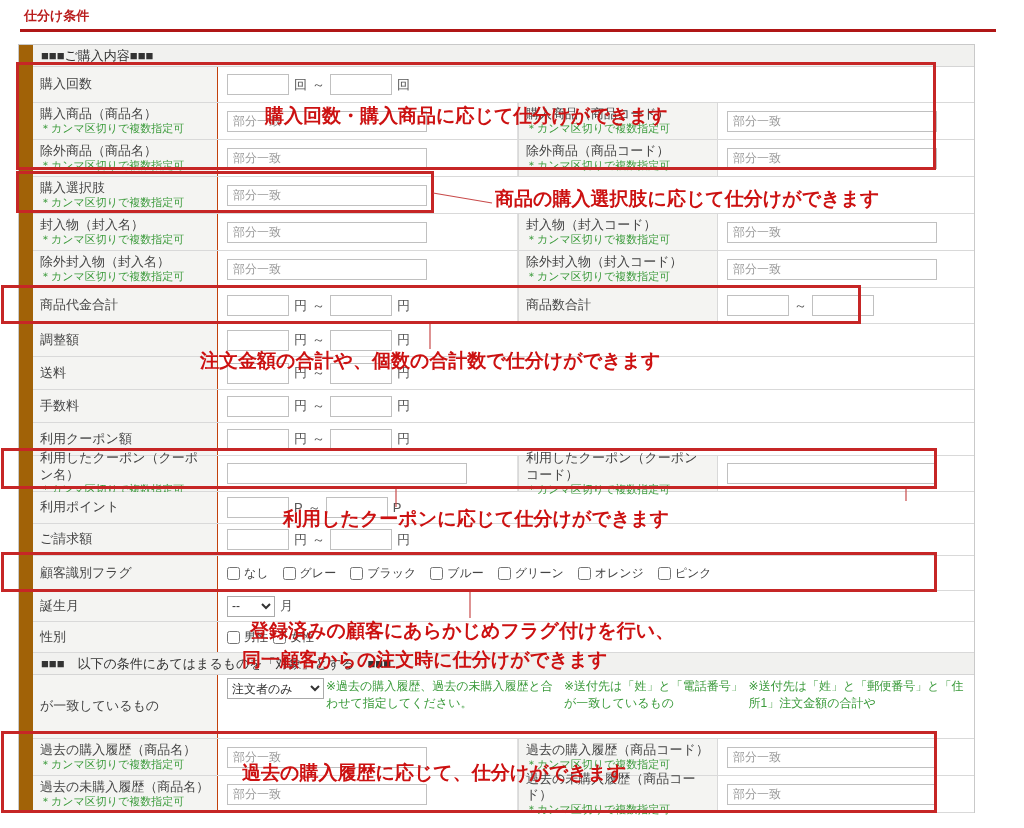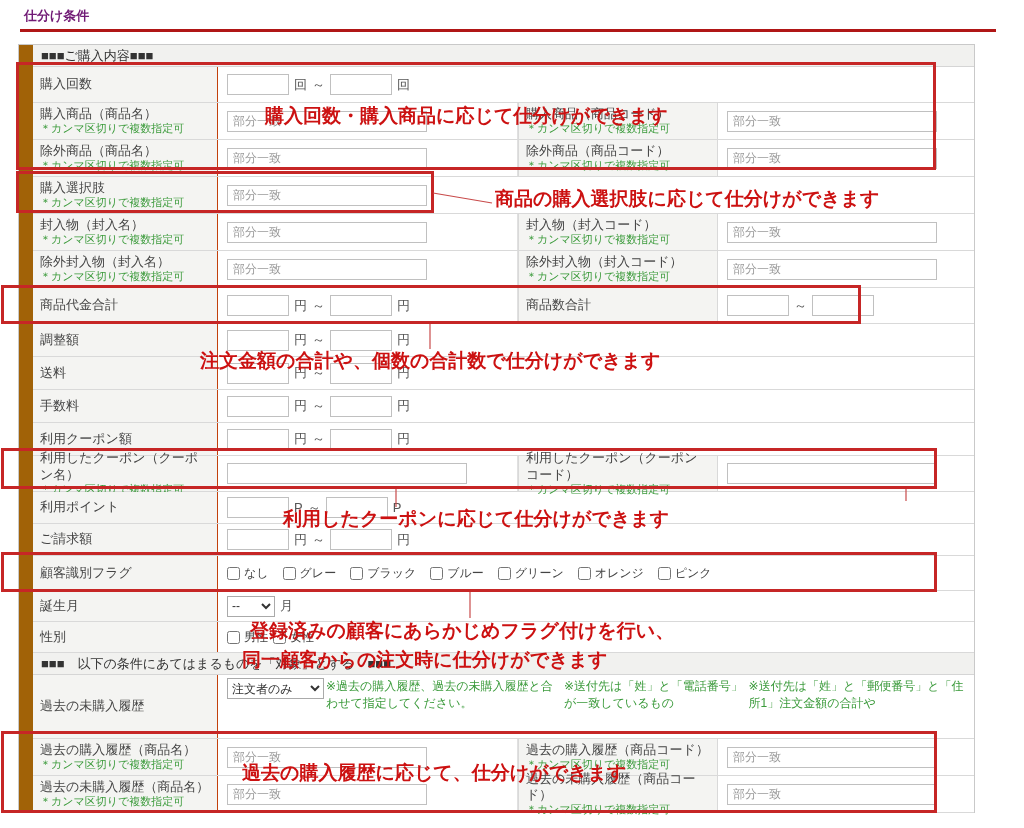--- a/index.html
+++ b/index.html
@@ -1,20 +1,20 @@
 <!DOCTYPE html>
 <html><head>
 <meta charset="utf-8">
 <style>
   * { box-sizing: border-box; margin: 0; padding: 0; }
   html,body { width:1024px; height:828px; background:#fff;
     font-family:"Liberation Sans","DejaVu Sans",sans-serif; }
   #stage { position:relative; width:1024px; height:828px; overflow:hidden; }
 
-  .page-title { position:absolute; left:24px; top:7px; font-size:13px; font-weight:bold; color:#701a75; }
+  .page-title { position:absolute; left:24px; top:7px; font-size:13px; font-weight:bold; color:#b91c1c; }
   .title-rule { position:absolute; left:20px; top:29px; width:976px; height:3px; background:#b01616; }
 
   .tbl { position:absolute; left:18px; top:44px; width:957px; border:1px solid #c9c9c9; border-bottom:none; background:#a16207;padding-left:14px; }
   .sec { display:flex; align-items:center; background:#f1f1ef; border-bottom:1px solid #d5d5d5;
          font-size:13px; color:#333; padding:0 8px; }
   .row { display:flex; border-bottom:1px solid #d9d9d9; background:#fff; }
   .lbl { width:185px; background:#f4f4f2; border-right:1px solid #c2410c; padding:3px 7px;
          display:flex; flex-direction:column; justify-content:center; font-size:13px; color:#444; line-height:1.25; }
   .note { color:#3a9a3a; font-size:11px; }
   .fld { display:flex; align-items:center; gap:5px; padding:3px 9px; font-size:13px; color:#555; }
@@ -324,21 +324,21 @@
           </label>
       </div>
     </div>
 
     <div class="sec h22">
       <span>■■■　以下の条件にあてはまるものを「対象」とする　■■■</span>
     </div>
 
     <div class="row h64">
       <div class="lbl">
-          <span>過去の未購入履歴</span>
+          <span>が一致しているもの</span>
         </div>
       <div class="custcell">
         <select class="sel-cust">
           <option>注文者のみ</option>
         </select>
         <div class="gl" style="color:#3a9a3a;font-size:12px;">※過去の購入履歴、過去の未購入履歴と合わせて指定してください。</div>
         <div class="gl" style="color:#3a9a3a;font-size:12px;">※送付先は「姓」と「電話番号」が一致しているもの</div>
         <div class="gl" style="color:#3a9a3a;font-size:12px;">※送付先は「姓」と「郵便番号」と「住所1」注文金額の合計や</div>
       </div>
     </div>

